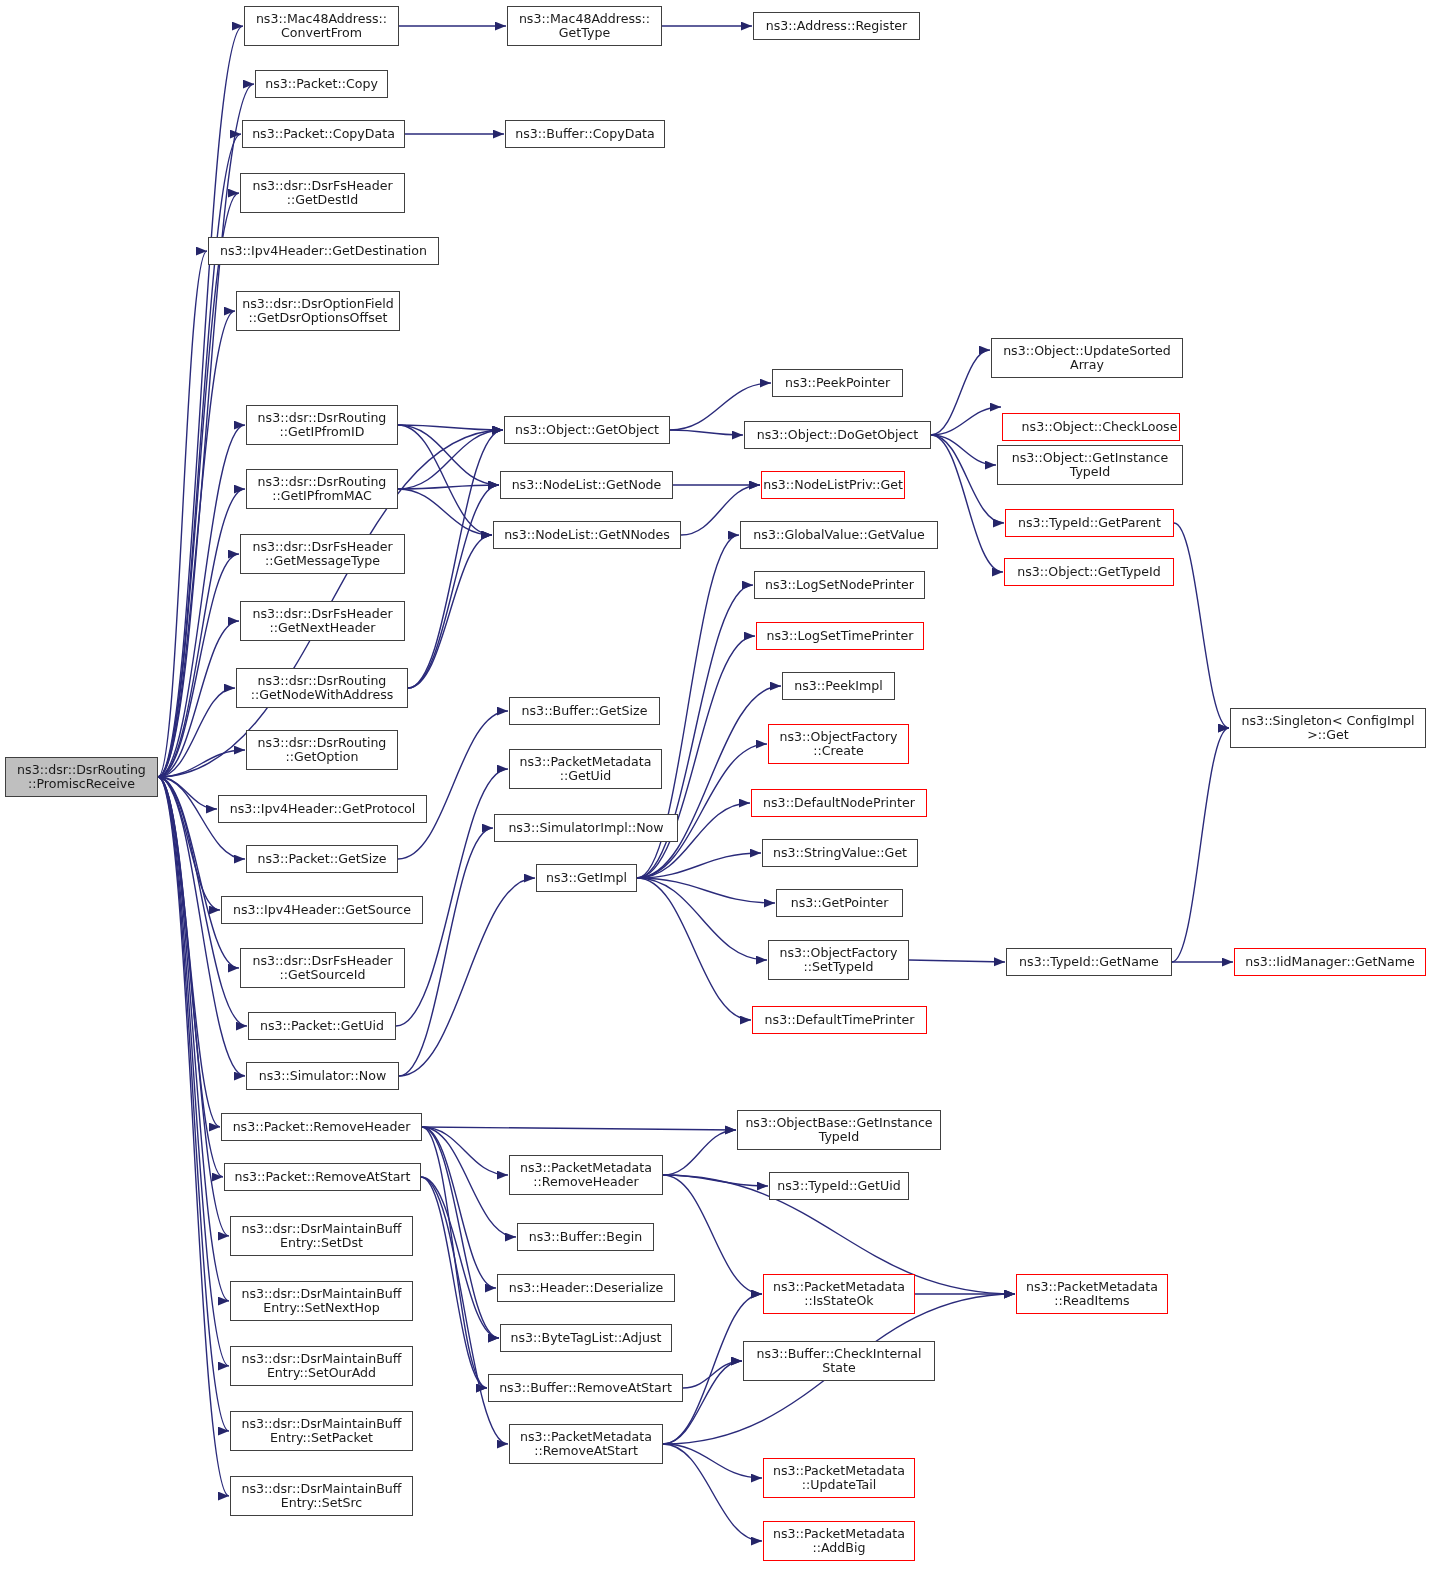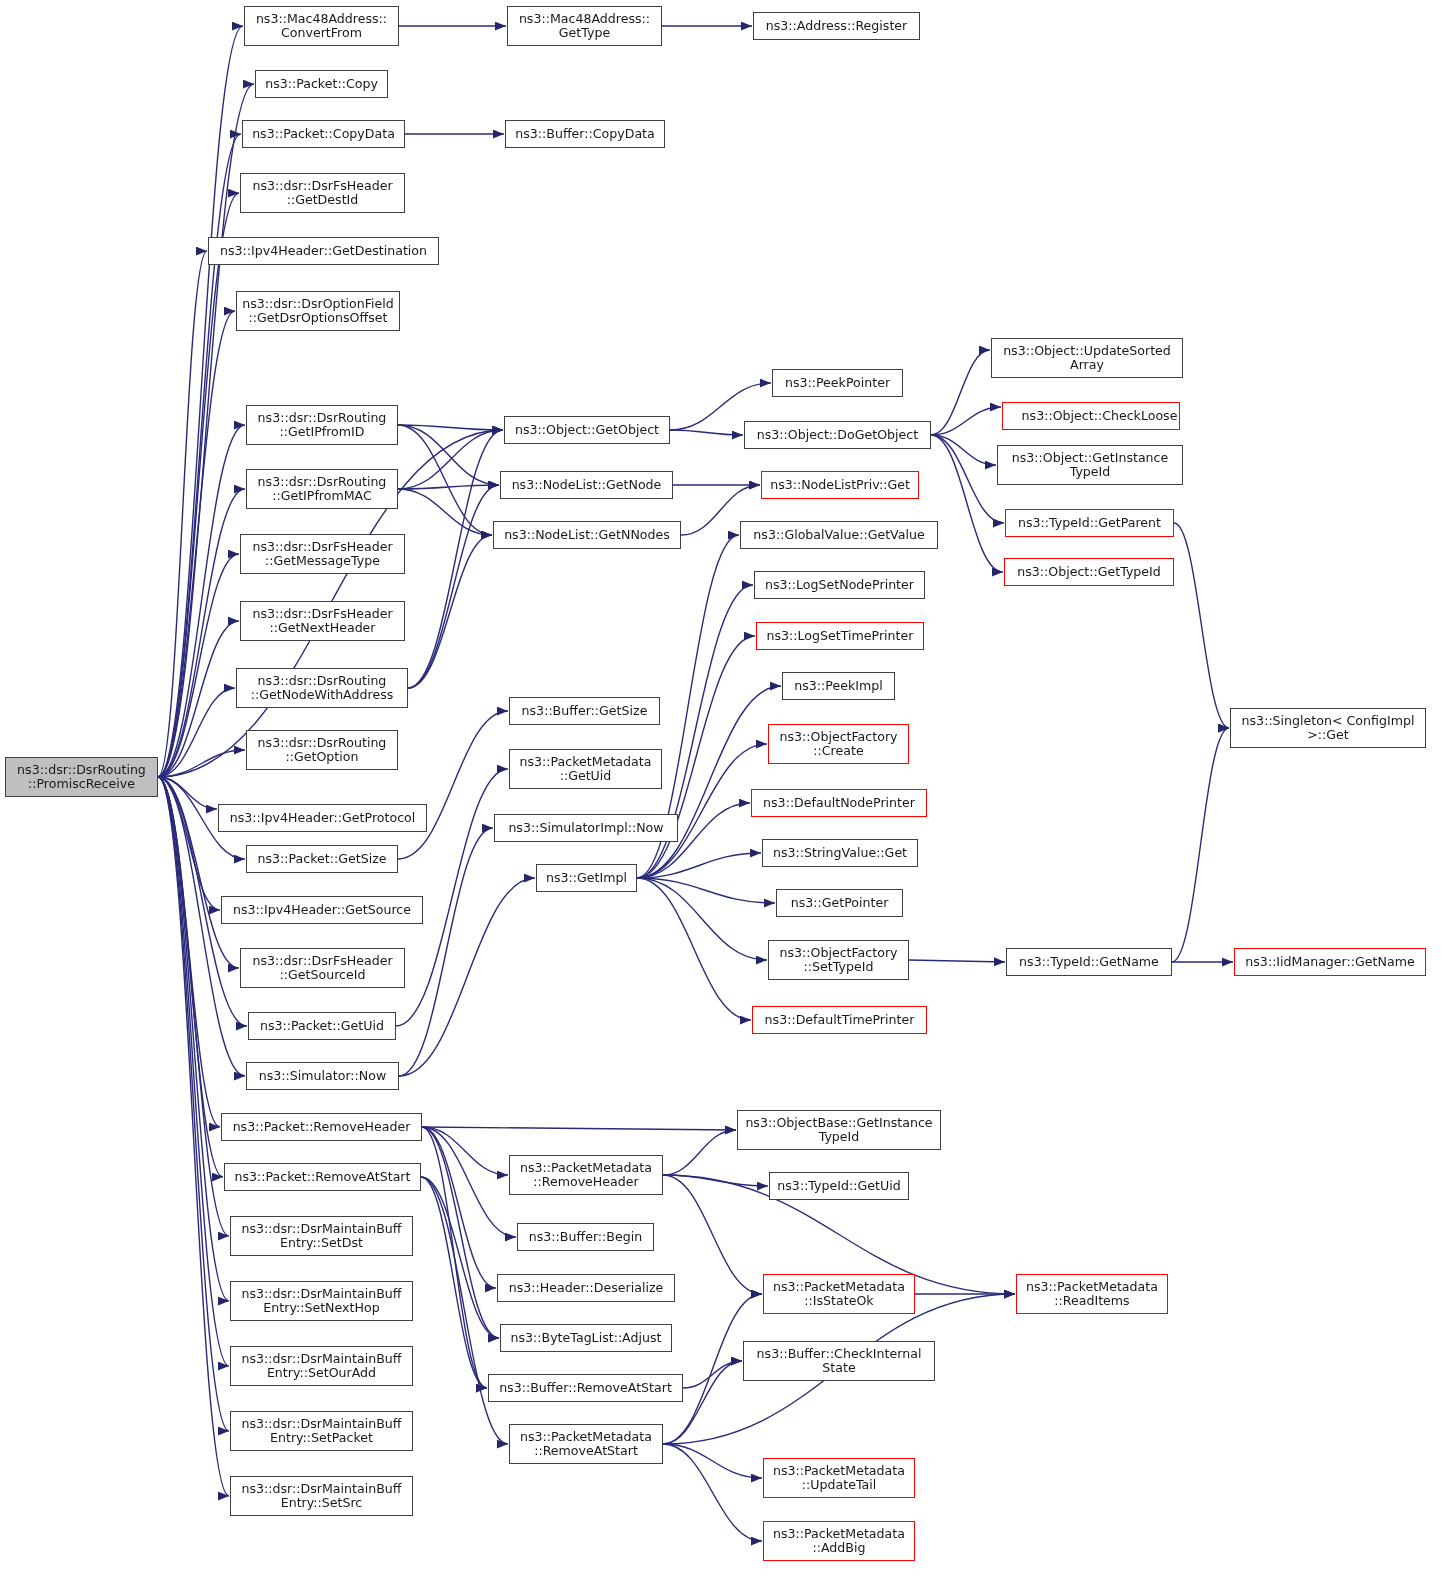--- a/index.html
+++ b/index.html
@@ -132,21 +132,21 @@
       <div class="node-box" style="left: 246px; top: 469px; width: 152px; height: 40px;"><span class="node-label">ns3::dsr::DsrRouting
 ::GetIPfromMAC</span></div>
       <div class="node-box" style="left: 240px; top: 534px; width: 165px; height: 40px;"><span class="node-label">ns3::dsr::DsrFsHeader
 ::GetMessageType</span></div>
       <div class="node-box" style="left: 240px; top: 601px; width: 165px; height: 40px;"><span class="node-label">ns3::dsr::DsrFsHeader
 ::GetNextHeader</span></div>
       <div class="node-box" style="left: 236px; top: 668px; width: 172px; height: 40px;"><span class="node-label">ns3::dsr::DsrRouting
 ::GetNodeWithAddress</span></div>
       <div class="node-box" style="left: 246px; top: 730px; width: 152px; height: 40px;"><span class="node-label">ns3::dsr::DsrRouting
 ::GetOption</span></div>
-      <div class="node-box" style="left: 218px; top: 795px; width: 209px; height: 28px; margin-top: 9px;"><span class="node-label">ns3::Ipv4Header::GetProtocol</span></div>
+      <div class="node-box" style="left: 218px; top: 795px; width: 209px; height: 28px;"><span class="node-label">ns3::Ipv4Header::GetProtocol</span></div>
       <div class="node-box" style="left: 246px; top: 845px; width: 152px; height: 28px;"><span class="node-label">ns3::Packet::GetSize</span></div>
       <div class="node-box" style="left: 221px; top: 896px; width: 202px; height: 28px;"><span class="node-label">ns3::Ipv4Header::GetSource</span></div>
       <div class="node-box" style="left: 240px; top: 948px; width: 165px; height: 40px;"><span class="node-label">ns3::dsr::DsrFsHeader
 ::GetSourceId</span></div>
       <div class="node-box" style="left: 248px; top: 1012px; width: 148px; height: 28px;"><span class="node-label">ns3::Packet::GetUid</span></div>
       <div class="node-box" style="left: 246px; top: 1062px; width: 153px; height: 28px;"><span class="node-label">ns3::Simulator::Now</span></div>
       <div class="node-box" style="left: 221px; top: 1113px; width: 201px; height: 28px;"><span class="node-label">ns3::Packet::RemoveHeader</span></div>
       <div class="node-box" style="left: 224px; top: 1163px; width: 197px; height: 28px;"><span class="node-label">ns3::Packet::RemoveAtStart</span></div>
       <div class="node-box" style="left: 230px; top: 1216px; width: 183px; height: 40px;"><span class="node-label">ns3::dsr::DsrMaintainBuff
 Entry::SetDst</span></div>
@@ -161,36 +161,36 @@
       <div class="node-box" style="left: 504px; top: 416px; width: 166px; height: 28px;"><span class="node-label">ns3::Object::GetObject</span></div>
       <div class="node-box" style="left: 500px; top: 471px; width: 173px; height: 28px;"><span class="node-label">ns3::NodeList::GetNode</span></div>
       <div class="node-box" style="left: 493px; top: 521px; width: 188px; height: 28px;"><span class="node-label">ns3::NodeList::GetNNodes</span></div>
       <div class="node-box" style="left: 509px; top: 697px; width: 151px; height: 28px;"><span class="node-label">ns3::Buffer::GetSize</span></div>
       <div class="node-box" style="left: 509px; top: 749px; width: 153px; height: 40px;"><span class="node-label">ns3::PacketMetadata
 ::GetUid</span></div>
       <div class="node-box" style="left: 494px; top: 814px; width: 184px; height: 28px;"><span class="node-label">ns3::SimulatorImpl::Now</span></div>
       <div class="node-box" style="left: 536px; top: 864px; width: 101px; height: 28px;"><span class="node-label">ns3::GetImpl</span></div>
       <div class="node-box" style="left: 772px; top: 369px; width: 131px; height: 28px;"><span class="node-label">ns3::PeekPointer</span></div>
       <div class="node-box" style="left: 744px; top: 421px; width: 187px; height: 28px;"><span class="node-label">ns3::Object::DoGetObject</span></div>
-      <div class="node-box red" style="left: 761px; top: 471px; width: 158px; height: 28px;"><span class="node-label">ns3::NodeListPriv::Get</span></div>
+      <div class="node-box red" style="left: 761px; top: 471px; width: 144px; height: 28px;"><span class="node-label">ns3::NodeListPriv::Get</span></div>
       <div class="node-box" style="left: 740px; top: 521px; width: 198px; height: 28px;"><span class="node-label">ns3::GlobalValue::GetValue</span></div>
       <div class="node-box" style="left: 754px; top: 571px; width: 171px; height: 28px;"><span class="node-label">ns3::LogSetNodePrinter</span></div>
       <div class="node-box red" style="left: 756px; top: 622px; width: 168px; height: 28px;"><span class="node-label">ns3::LogSetTimePrinter</span></div>
       <div class="node-box" style="left: 782px; top: 672px; width: 113px; height: 28px;"><span class="node-label">ns3::PeekImpl</span></div>
       <div class="node-box red" style="left: 768px; top: 724px; width: 141px; height: 40px;"><span class="node-label">ns3::ObjectFactory
 ::Create</span></div>
       <div class="node-box red" style="left: 751px; top: 789px; width: 176px; height: 28px;"><span class="node-label">ns3::DefaultNodePrinter</span></div>
       <div class="node-box" style="left: 762px; top: 839px; width: 156px; height: 28px;"><span class="node-label">ns3::StringValue::Get</span></div>
       <div class="node-box" style="left: 776px; top: 889px; width: 127px; height: 28px;"><span class="node-label">ns3::GetPointer</span></div>
       <div class="node-box" style="left: 768px; top: 940px; width: 141px; height: 40px;"><span class="node-label">ns3::ObjectFactory
 ::SetTypeId</span></div>
       <div class="node-box red" style="left: 752px; top: 1006px; width: 175px; height: 28px;"><span class="node-label">ns3::DefaultTimePrinter</span></div>
       <div class="node-box" style="left: 991px; top: 338px; width: 192px; height: 40px;"><span class="node-label">ns3::Object::UpdateSorted
 Array</span></div>
-      <div class="node-box red" style="left: 1002px; top: 402px; width: 178px; height: 28px; padding-left: 20px;"><span class="node-label">ns3::Object::CheckLoose</span></div>
+      <div class="node-box red" style="left: 1002px; top: 413px; width: 178px; height: 28px; padding-left: 20px;"><span class="node-label">ns3::Object::CheckLoose</span></div>
       <div class="node-box" style="left: 997px; top: 445px; width: 186px; height: 40px;"><span class="node-label">ns3::Object::GetInstance
 TypeId</span></div>
       <div class="node-box red" style="left: 1005px; top: 509px; width: 169px; height: 28px;"><span class="node-label">ns3::TypeId::GetParent</span></div>
       <div class="node-box red" style="left: 1004px; top: 558px; width: 170px; height: 28px;"><span class="node-label">ns3::Object::GetTypeId</span></div>
       <div class="node-box" style="left: 1230px; top: 708px; width: 196px; height: 40px;"><span class="node-label">ns3::Singleton&lt; ConfigImpl
 &gt;::Get</span></div>
       <div class="node-box" style="left: 1006px; top: 948px; width: 166px; height: 28px;"><span class="node-label">ns3::TypeId::GetName</span></div>
       <div class="node-box red" style="left: 1234px; top: 948px; width: 192px; height: 28px;"><span class="node-label">ns3::IidManager::GetName</span></div>
       <div class="node-box" style="left: 737px; top: 1110px; width: 204px; height: 40px;"><span class="node-label">ns3::ObjectBase::GetInstance
 TypeId</span></div>

